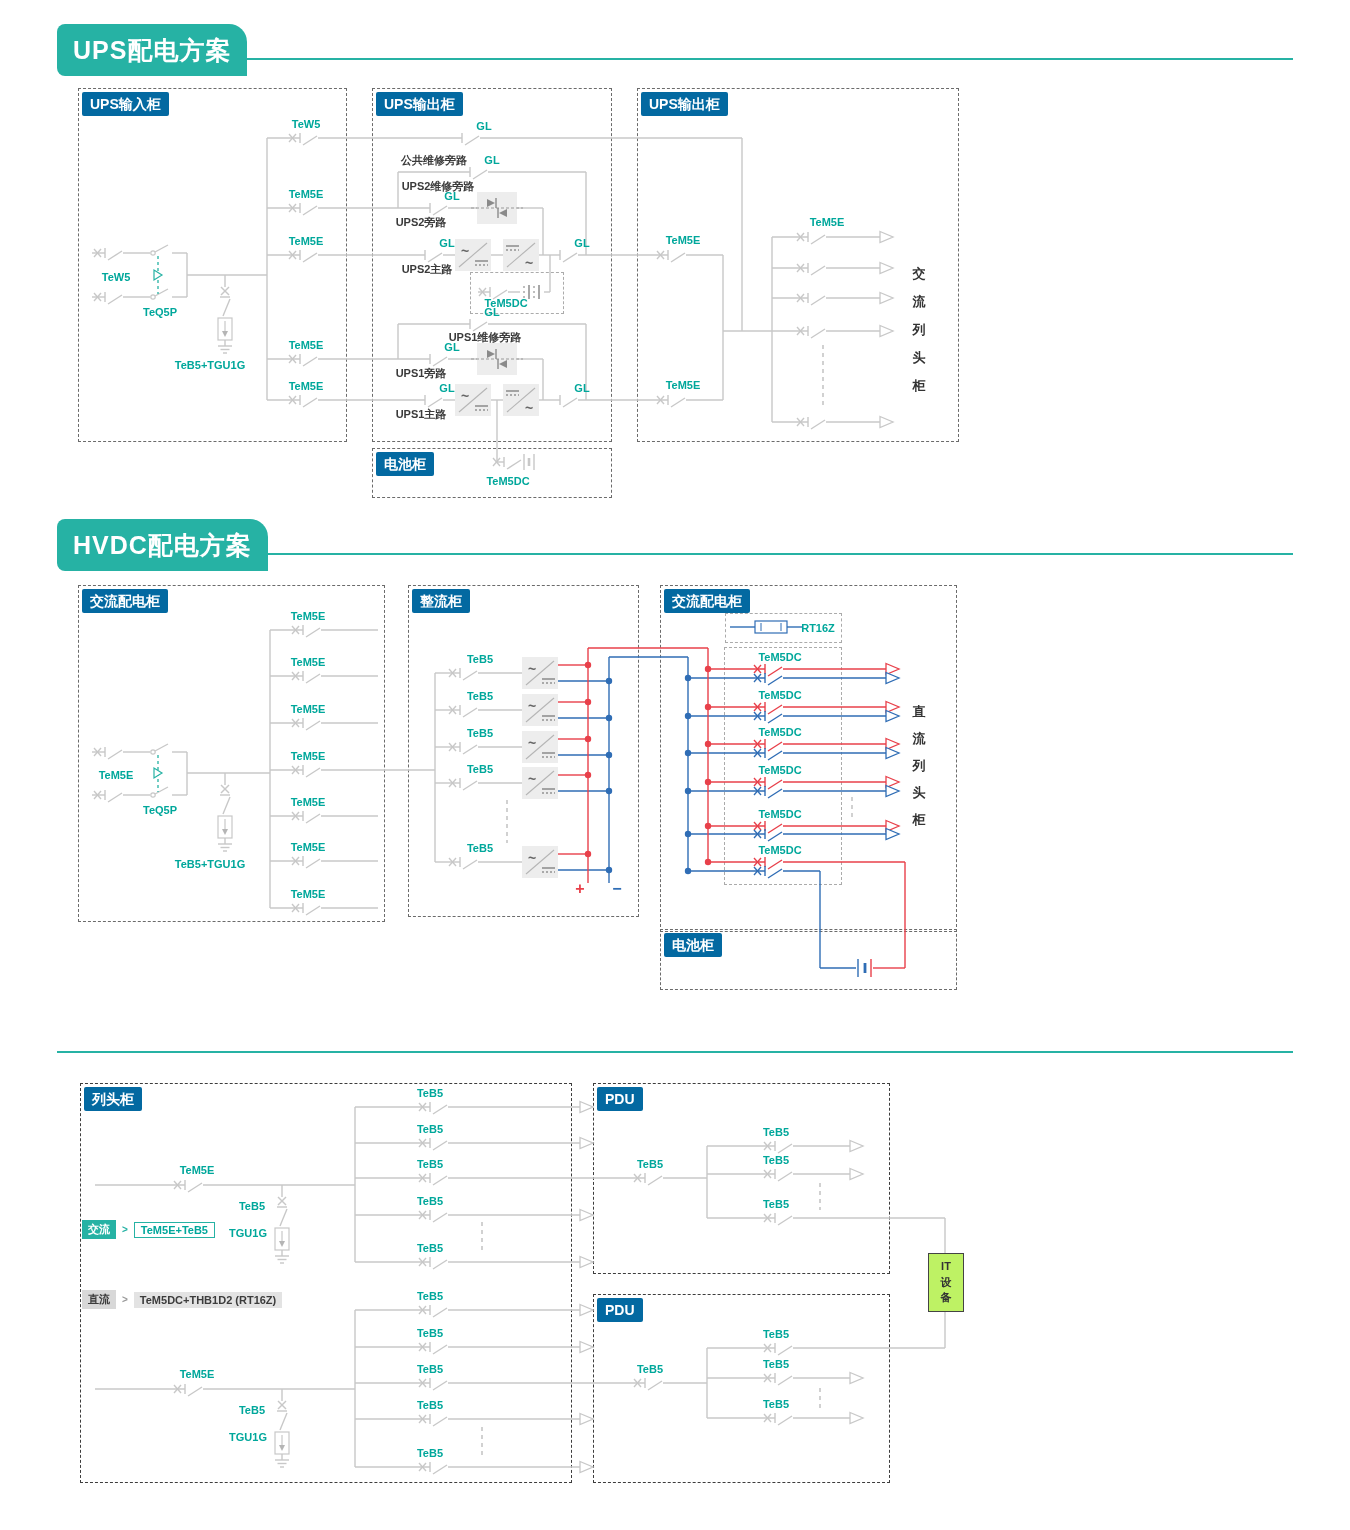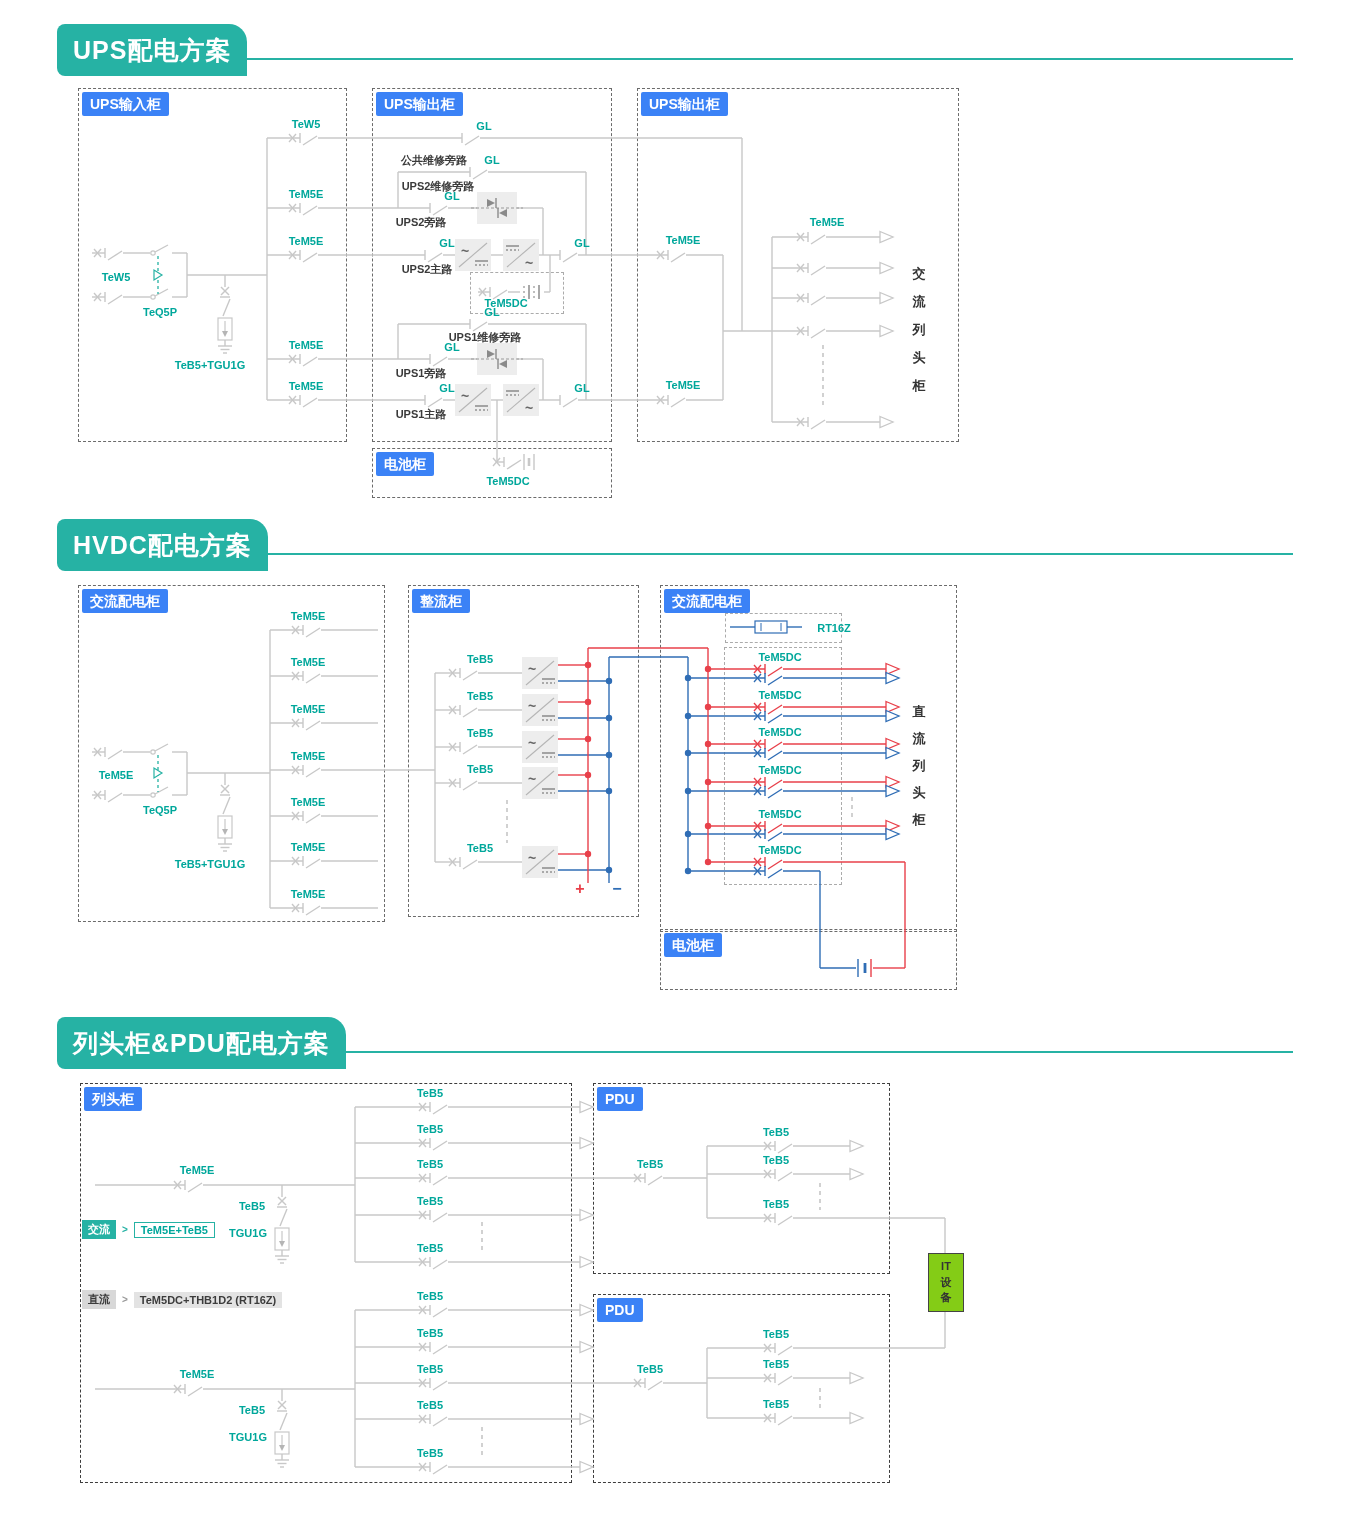--- a/index.html
+++ b/index.html
@@ -5,50 +5,49 @@
   html,body{margin:0;padding:0;background:#fff;}
   body{font-family:"Liberation Sans","DejaVu Sans",sans-serif;}
   #canvas{position:relative;width:1350px;height:1530px;background:#fff;overflow:hidden;}
   svg{position:absolute;left:0;top:0;z-index:2;}
   .hdr{position:absolute;height:36px;line-height:36px;padding:8px 16px;background:#26b2a4;color:#fff;
        font-weight:bold;font-size:25px;border-radius:8px 18px 0 8px;z-index:6;letter-spacing:1px;}
   .hrule{position:absolute;left:57px;width:1236px;height:2px;background:#26b2a4;z-index:0;}
   .bx{position:absolute;border:1px dashed #6b6b6b;z-index:1;}
   .bx3{border:1.5px dashed #3d3d3d;}
   .inner{position:absolute;border:1px dashed #ababab;z-index:1;}
-  .chip{position:absolute;height:24px;line-height:24px;padding:0 8px;background:#3b82f6;color:#fff;
+  .chip{position:absolute;height:24px;line-height:24px;padding:0 8px;background:#0369a1;color:#fff;
         font-weight:bold;font-size:14px;border-radius:2px;z-index:6;}
   .lb{position:absolute;transform:translate(-50%,-50%);white-space:nowrap;z-index:5;}
   .lb.t{color:#00a79b;font-weight:bold;font-size:11px;}
   .lb.d{color:#3a3a3a;font-weight:bold;font-size:11px;}
   .lb.v{color:#333;font-weight:600;font-size:13px;}
   .lb.rp{color:#e8404a;font-weight:bold;font-size:16px;}
   .lb.bm{color:#2f6db5;font-weight:bold;font-size:16px;}
   .lg{position:absolute;display:flex;align-items:center;gap:6px;z-index:6;font-size:11px;font-weight:bold;}
   .tagac{background:#26b2a4;color:#fff;padding:2px 6px;}
   .tagdc{background:#d8d8d8;color:#3c3c3c;padding:2px 6px;}
   .chevac{color:#26b2a4;font-size:10px;}
   .chevdc{color:#9a9a9a;font-size:10px;}
   .valac{border:1px solid #26b2a4;color:#00a79b;padding:1px 6px;background:#fff;}
   .valdc{background:#e3e3e3;color:#3c3c3c;padding:2px 6px;}
-  .itbox{position:absolute;left:928px;top:1253px;width:34px;height:57px;border:1.5px solid #444;background:#84cc16;
+  .itbox{position:absolute;left:928px;top:1253px;width:34px;height:57px;border:1.5px solid #444;background:#bef264;
          display:flex;flex-direction:column;align-items:center;justify-content:center;
          font-size:11px;font-weight:bold;color:#333;line-height:1.45;z-index:4;}
 </style>
 </head>
 <body>
 
 <div id="canvas">
 
   <div class="hrule" style="top:58px"></div>
   <div class="hdr" style="left:57px;top:24px">UPS配电方案</div>
   <div class="hrule" style="top:553px"></div>
   <div class="hdr" style="left:57px;top:519px">HVDC配电方案</div>
   <div class="hrule" style="top:1051px"></div>
-  <div class="hdr" style="left:57px;top:1017px">列头柜&amp;PDU配电方案</div>
 
   <div class="bx" style="left:78px;top:88px;width:267px;height:352px"></div>
   <div class="bx" style="left:372px;top:88px;width:238px;height:352px"></div>
   <div class="bx" style="left:637px;top:88px;width:320px;height:352px"></div>
   <div class="bx" style="left:372px;top:448px;width:238px;height:48px"></div>
   <div class="inner" style="left:470px;top:272px;width:92px;height:40px"></div>
 
   <div class="bx" style="left:78px;top:585px;width:305px;height:335px"></div>
   <div class="bx" style="left:408px;top:585px;width:229px;height:330px"></div>
   <div class="bx" style="left:660px;top:585px;width:295px;height:345px"></div>
@@ -780,21 +779,21 @@
     <div class="lb t" style="left: 308px; top: 802px;">TeM5E</div>
     <div class="lb t" style="left: 308px; top: 847px;">TeM5E</div>
     <div class="lb t" style="left: 308px; top: 894px;">TeM5E</div>
     <div class="lb t" style="left: 480px; top: 659px;">TeB5</div>
     <div class="lb t" style="left: 480px; top: 696px;">TeB5</div>
     <div class="lb t" style="left: 480px; top: 733px;">TeB5</div>
     <div class="lb t" style="left: 480px; top: 769px;">TeB5</div>
     <div class="lb t" style="left: 480px; top: 848px;">TeB5</div>
     <div class="lb rp" style="left: 580px; top: 889px;">+</div>
     <div class="lb bm" style="left: 617px; top: 889px;">−</div>
-    <div class="lb t" style="left: 818px; top: 628px; margin-left: 16px;">RT16Z</div>
+    <div class="lb t" style="left: 818px; top: 628px;">RT16Z</div>
     <div class="lb t" style="left: 780px; top: 657px;">TeM5DC</div>
     <div class="lb t" style="left: 780px; top: 695px;">TeM5DC</div>
     <div class="lb t" style="left: 780px; top: 732px;">TeM5DC</div>
     <div class="lb t" style="left: 780px; top: 770px;">TeM5DC</div>
     <div class="lb t" style="left: 780px; top: 814px;">TeM5DC</div>
     <div class="lb t" style="left: 780px; top: 850px;">TeM5DC</div>
     <div class="lb v" style="left: 919px; top: 712px;">直</div>
     <div class="lb v" style="left: 919px; top: 739px;">流</div>
     <div class="lb v" style="left: 919px; top: 766px;">列</div>
     <div class="lb v" style="left: 919px; top: 793px;">头</div>

